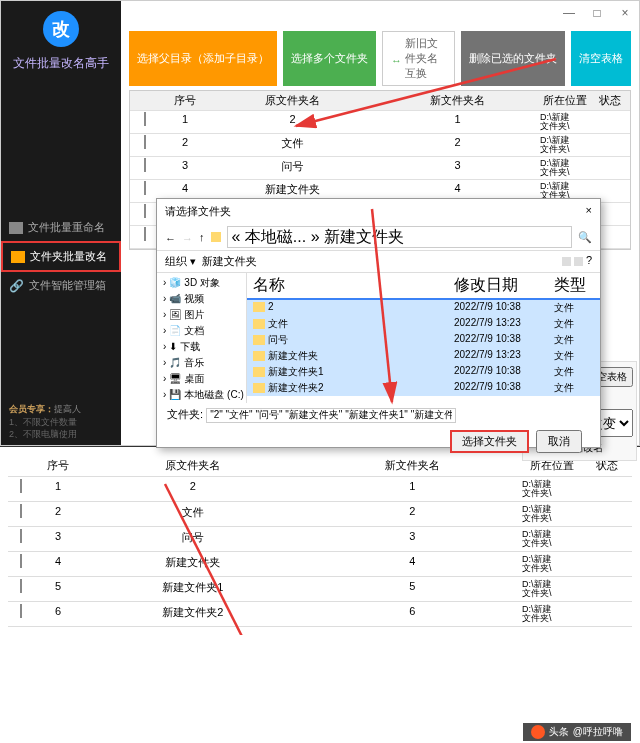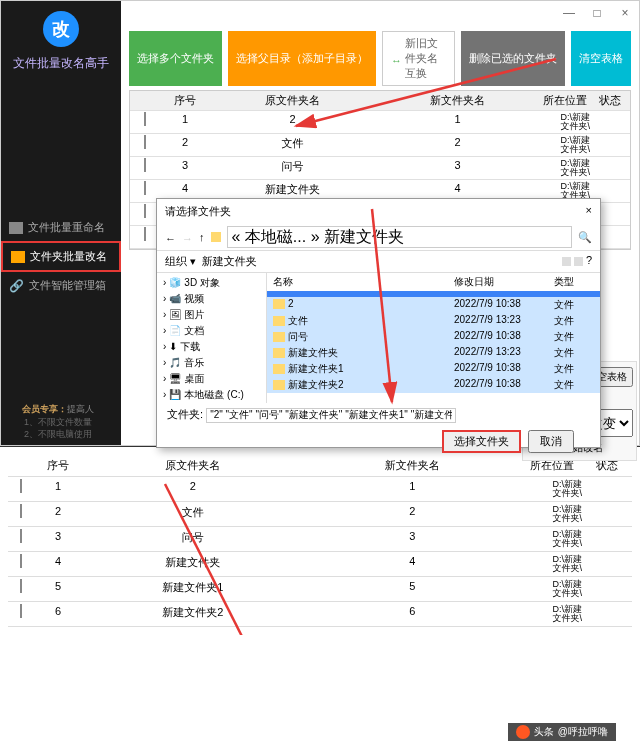--- a/index.html
+++ b/index.html
@@ -10,66 +10,66 @@
     .sidebar { position: absolute; left: 0; top: 0; bottom: 0; width: 120px; background: #1a1a1a; padding-top: 6px; overflow: hidden; }
     .logo { width: 36px; height: 36px; background: #1e90ff; border-radius: 50%; margin: 4px auto; display: flex; align-items: center; justify-content: center; color: #fff; font-size: 18px; font-weight: bold; }
     .app-title { color: #c4b5fd; text-align: center; font-size: 12px; padding: 4px 0 12px; }
     .side-dim { height: 130px; }
     .side-item { color: #aaa; font-size: 11px; padding: 6px 8px; display: flex; align-items: center; gap: 5px; }
     .side-item.sel { border: 2px solid #e53935; color: #fff; }
     .side-item .ico { width: 14px; height: 12px; }
     .ico-file { background: #888; }
     .ico-folder { background: #ffa500; }
     .ico-tool { color: #888; font-size: 12px; }
-    .member { position: absolute; bottom: 4px; left: 21px; color: #666; font-size: 9px; line-height: 1.4; text-align: center; }
+    .member { position: absolute; bottom: 4px; left: 8px; color: #666; font-size: 9px; line-height: 1.4; }
     .member b { color: #c79c5a; }
     .content { margin-left: 120px; padding: 30px 8px 0; position: relative; height: 100%; }
     .btnrow { display: flex; gap: 6px; margin-bottom: 4px; }
     .btn { padding: 4px 8px; color: #fff; font-size: 11px; border: none; }
     .b-green { background: #4caf50; } .b-orange { background: #ff9800; }
     .b-swap { border:1px solid #ccc; color:#666; background:#fff; display:flex; align-items:center; gap:3px; flex:1; justify-content:center; }
     .b-red { background: #737373; } .b-cyan { background: #00bcd4; }
     .tbl { border: 1px solid #ccc; }
     .thead, .trow { display: grid; grid-template-columns: 30px 50px 1fr 1fr 50px 40px; border-bottom: 1px solid #e0e0e0; padding: 2px 0; font-size: 11px; text-align: center; }
     .thead { background: #f0f0f0; }
     .ck { width: 11px; height: 11px; border: 1px solid #888; margin: auto; }
-    .loc { font-size: 9px; line-height: 1; text-align: right; }
+    .loc { font-size: 9px; line-height: 1; text-align: left; }
     .arrow1 { position: absolute; }
     
     .dialog { position: absolute; left: 155px; top: 197px; width: 445px; height: 250px; background: #fff; border: 1px solid #999; box-shadow: 3px 3px 8px rgba(0,0,0,0.3); z-index: 10; font-size: 11px; }
     .dlg-title { padding: 5px 8px; font-size: 11px; display: flex; justify-content: space-between; }
     .dlg-nav { display: flex; align-items: center; gap: 6px; padding: 2px 8px; border-bottom: 1px solid #ddd; }
     .dlg-nav input { flex: 1; border: 1px solid #ccc; padding: 1px 4px; font-size: 16px; }
     .search { width: 115px; }
     .dlg-bar { padding: 3px 8px; display: flex; justify-content: space-between; border-bottom: 1px solid #ddd; }
     .ficon { width: 9px; height: 9px; display: inline-block; vertical-align: middle; }
     .dlg-body { display: flex; height: 130px; }
-    .tree { width: 110px; border-right: 1px solid #ddd; padding: 2px; overflow: hidden; }
+    .tree { width: 90px; border-right: 1px solid #ddd; padding: 2px; overflow: hidden; }
     .tree div { padding: 1px 4px; font-size: 10px; white-space: nowrap; }
     .filelist { flex: 1; }
-    .fl-head { display: grid; grid-template-columns: 1fr 100px 40px; font-size: 10px; padding: 2px 6px; border-bottom: 6px solid #3b82f6; }
+    .fl-head { display: grid; grid-template-columns: 1fr 100px 40px; font-size: 16px; padding: 2px 6px; border-bottom: 2px solid #3b82f6; }
     .fl-row { display: grid; grid-template-columns: 1fr 100px 40px; font-size: 10px; padding: 1px 6px; background: #cce5ff; }
     .fico { width:12px; height:10px; background:#ffd970; display:inline-block; margin-right:3px; vertical-align:middle; }
     .dlg-foot { padding: 4px 10px; }
     .dlg-foot input { width: 250px; border:1px solid #ccc; padding:1px 3px; font-size:10px; }
-    .dlg-btns { text-align: right; padding: 3px 26px; }
+    .dlg-btns { text-align: right; padding: 3px 18px; }
     .dlg-btns button { padding: 2px 10px; font-size: 11px; margin-left:4px; }
     .dlg-btns .sel { border: 2px solid #e53935; }
     
     .sidepanel { position: absolute; right: 2px; top: 360px; width: 115px; font-size: 10px; z-index:3; background:#f8f8f8; border:1px solid #ddd; padding:3px; }
     .sp-row { display: flex; justify-content: space-between; padding:2px 0; }
     .sp-row button { font-size:10px; padding:1px 4px; }
     .sp-close { color:#f44336; }
     
     .table2 { border-top: 1px solid #333; padding: 8px; position: relative; }
     .t2head, .t2row { display: grid; grid-template-columns: 25px 50px 1fr 1fr 60px 50px; border-bottom: 1px solid #ddd; padding: 3px 0; font-size: 11px; text-align: center; }
     .ctxmenu { position: absolute; left: 242px; top: 210px; width: 140px; background: #fff; border: 1px solid #999; box-shadow: 2px 2px 5px rgba(0,0,0,0.3); }
     .ctxmenu div { padding: 3px 8px; font-size: 11px; }
     .ctxmenu .hi { background: #cce5ff; border: 2px solid #e53935; }
-    .footer { position: fixed; bottom: 2px; right: 24px; background: rgba(0,0,0,0.7); color: #fff; padding: 2px 8px; font-size: 10px; display: flex; align-items: center; gap: 4px; }
+    .footer { position: fixed; bottom: 2px; right: 9px; background: rgba(0,0,0,0.7); color: #fff; padding: 2px 8px; font-size: 10px; display: flex; align-items: center; gap: 4px; }
     .footer .bulb { width:14px; height:14px; background:#ff5722; border-radius:50%; }
   </style>
 </head>
 <body>
 
 <div class="main">
   <div class="titlebar">
     <span>—</span>
     <span>□</span>
     <span>×</span>
@@ -90,22 +90,22 @@
         <span class="ico-tool">🔗</span>
         <span>文件智能管理箱</span>
       </div>
     <div class="member">
       <b>会员专享：</b><span style="float:right;color:#888">提高人</span><br>
       <span>1、不限文件数量</span><br><span>2、不限电脑使用</span>
     </div>
   </div>
   <div class="content">
     <div class="btnrow">
+      <button class="btn b-orange">选择父目录（添加子目录）</button>
       <button class="btn b-green">选择多个文件夹</button>
-      <button class="btn b-orange">选择父目录（添加子目录）</button>
       <div class="btn b-swap">
           <span style="color:#4caf50">↔</span>
           <span>新旧文件夹名互换</span>
         </div>
       <button class="btn b-red">删除已选的文件夹</button>
       <button class="btn b-cyan">清空表格</button>
     </div>
     <div class="tbl">
       <div class="thead">
         <span></span>

